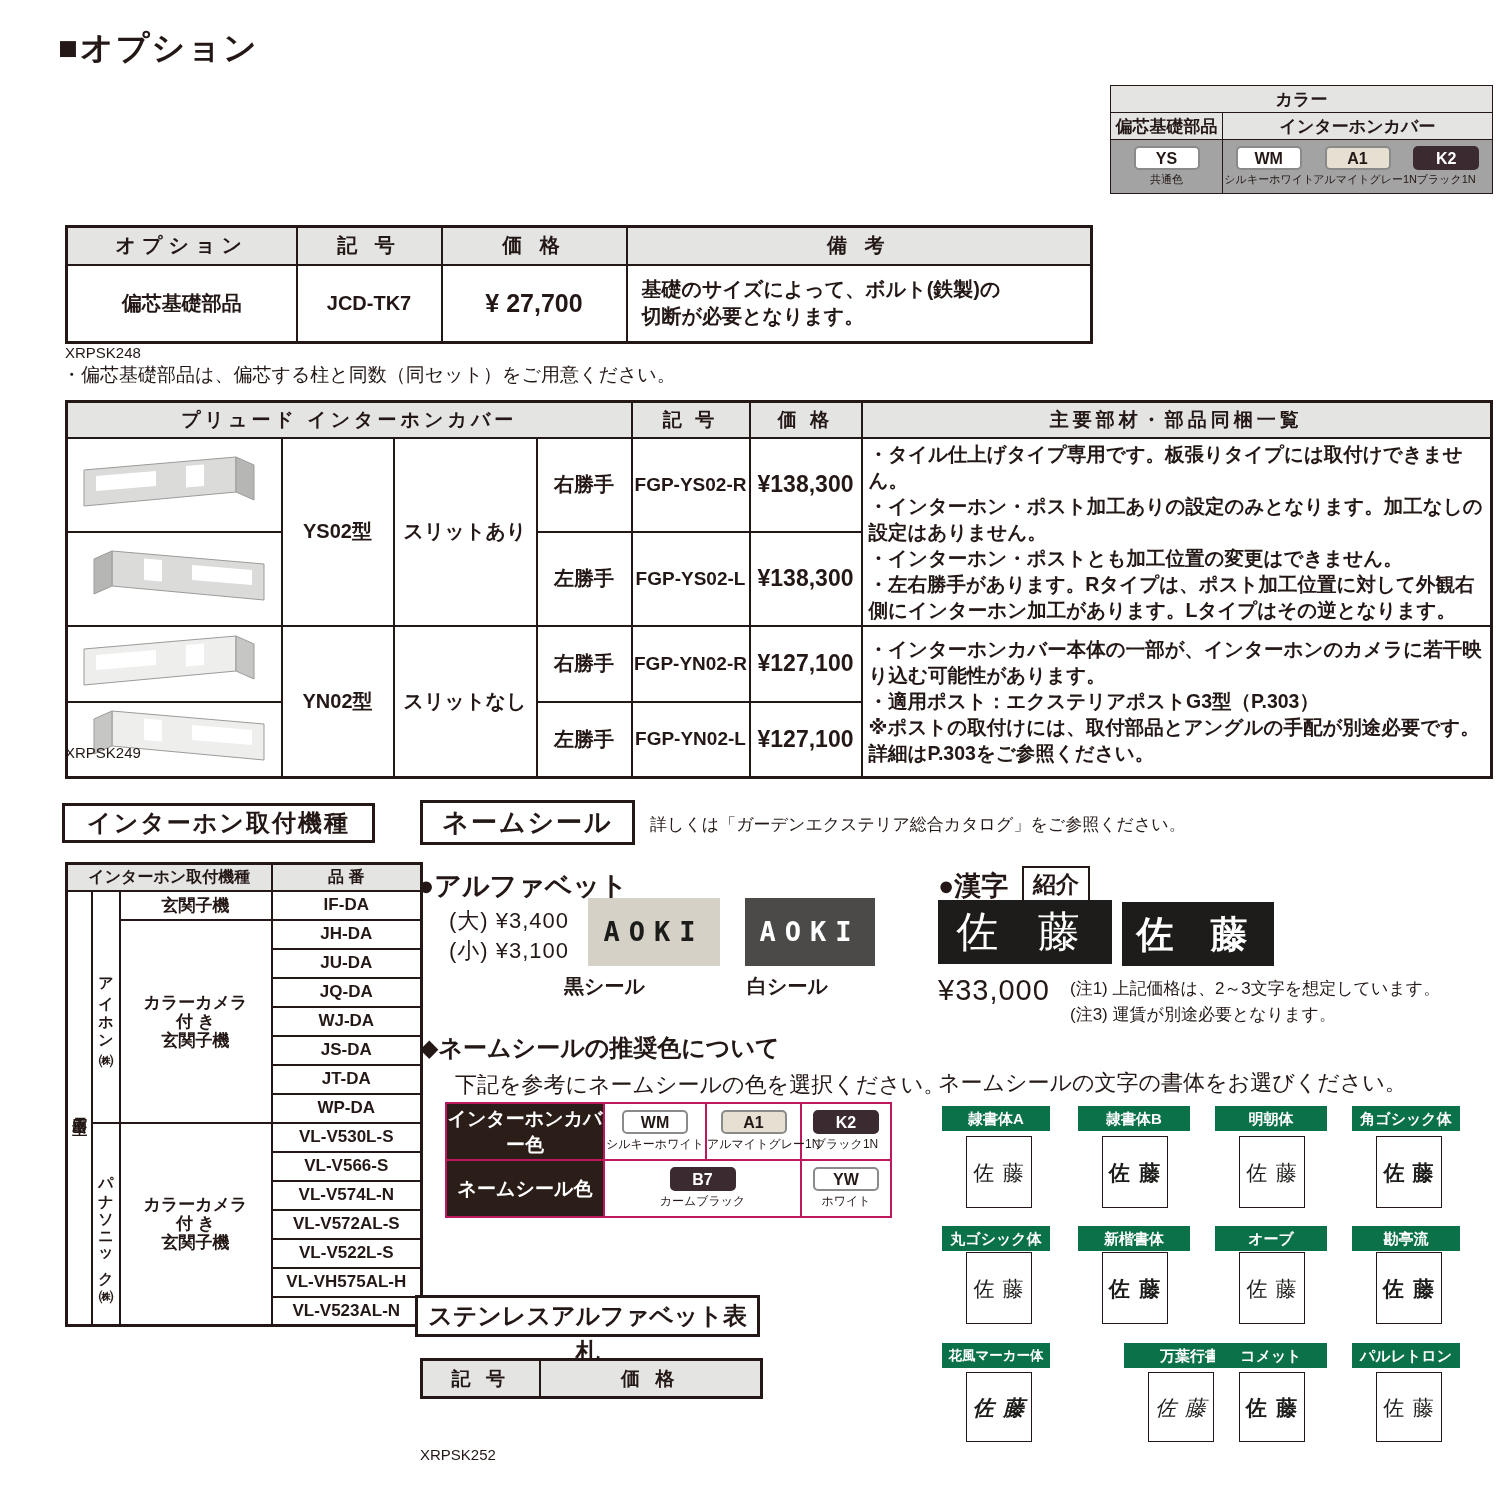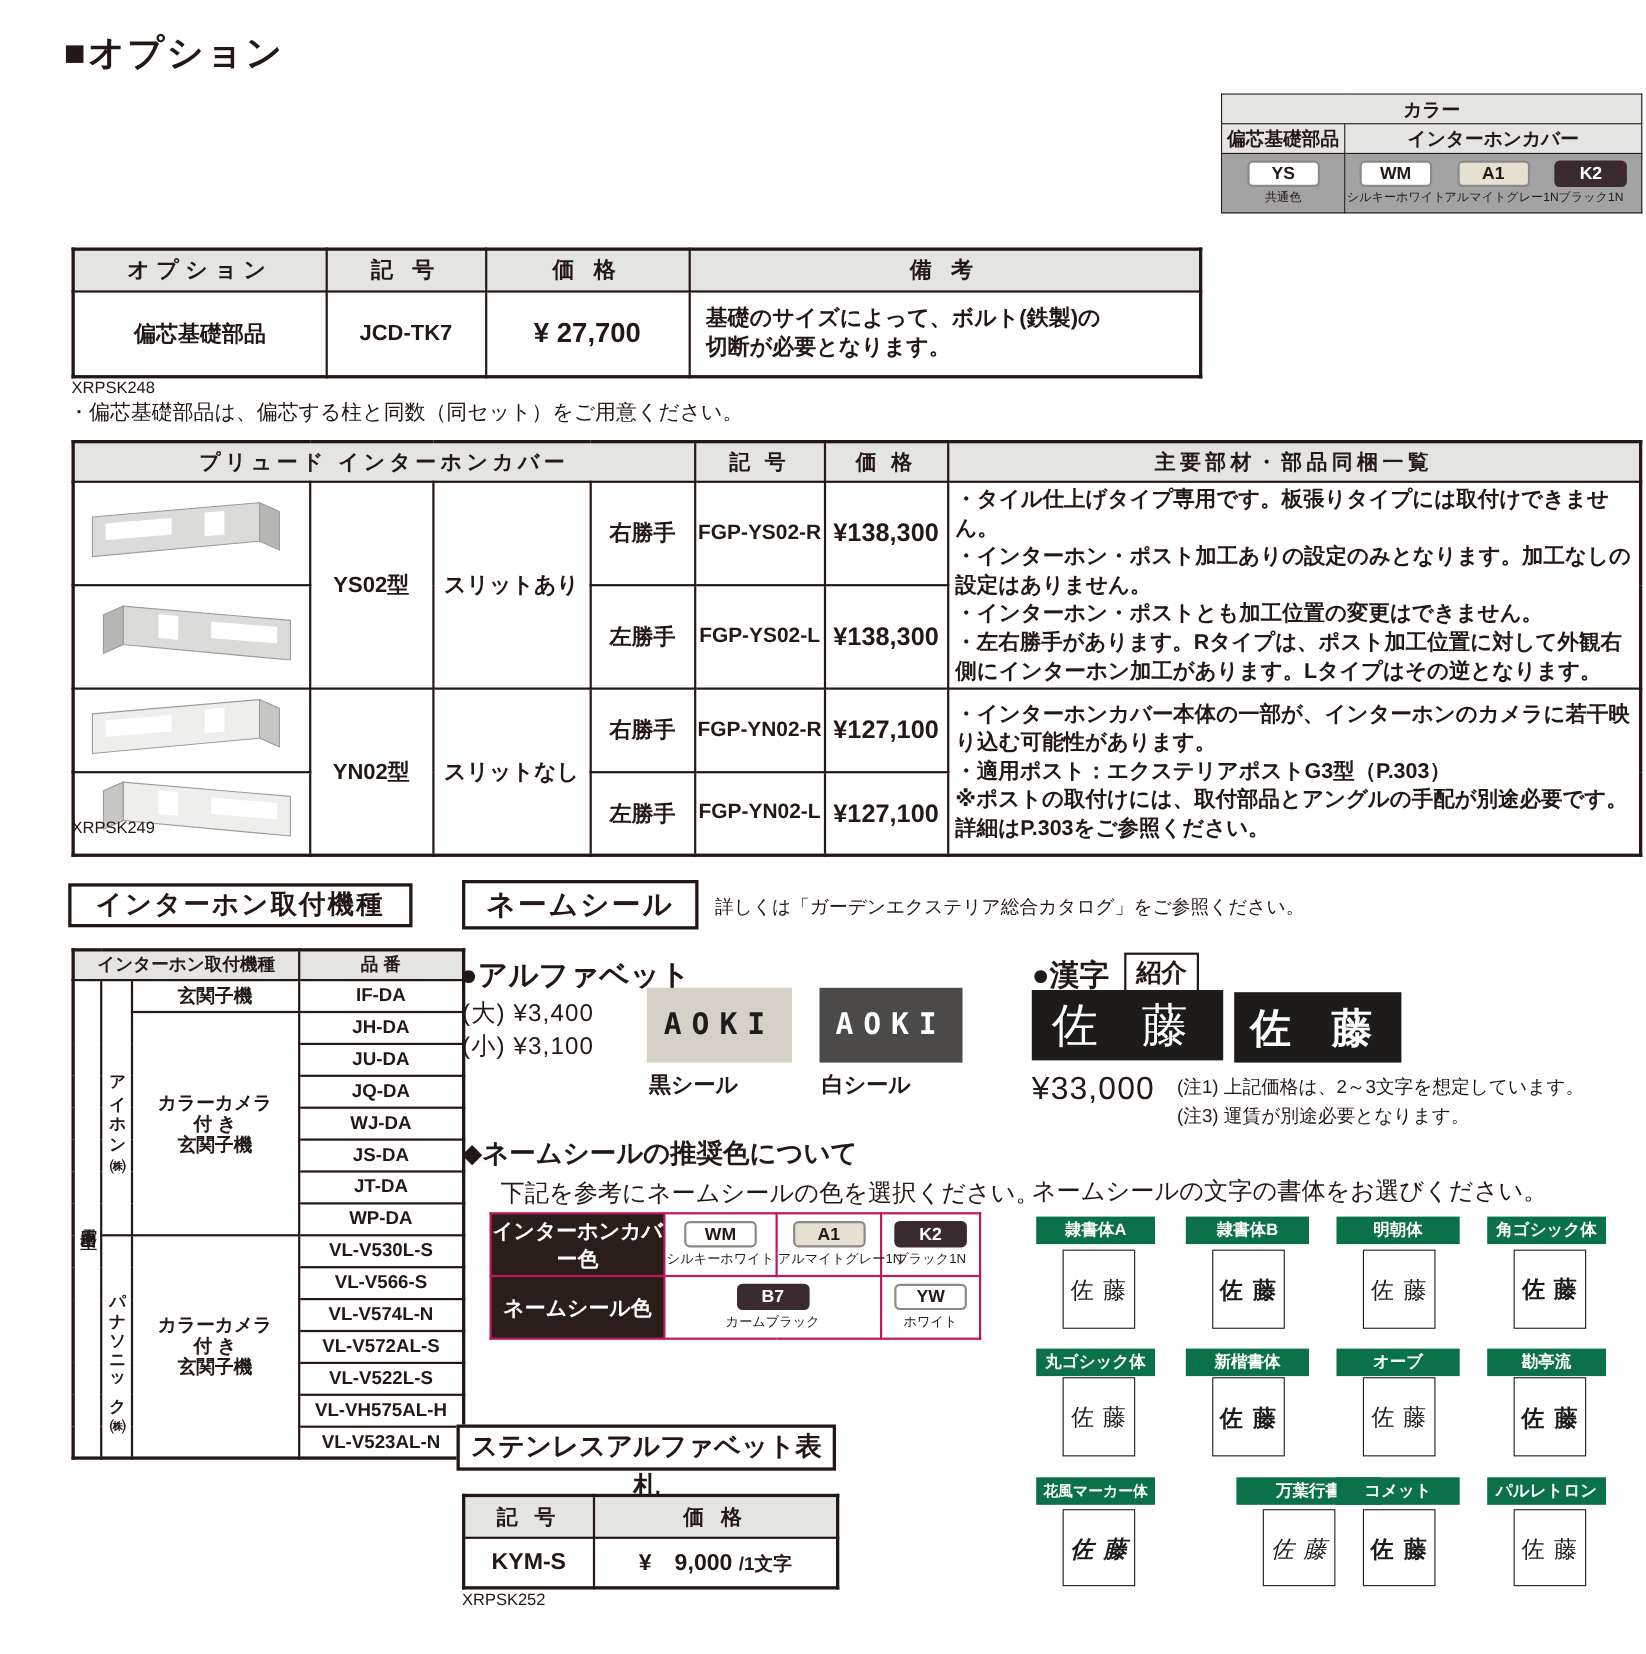--- a/index.html
+++ b/index.html
@@ -64,21 +64,21 @@
   .vtext { writing-mode:vertical-rl; text-orientation:upright; letter-spacing:2px;
            font-size:15px; font-weight:bold; margin:0 auto; }
   .sub-label { font-size:16px; white-space:pre-line; line-height:19px; }
   .model-cell { font-size:18px; }
 
   
   .nameseal-title { left:420px; top:800px; width:215px; height:45px; line-height:39px; font-size:26px; letter-spacing:2px; }
   .nameseal-sub { left:650px; top:813px; font-size:17px; }
   .sec-heading { font-size:27px; font-weight:bold; }
   .alpha-heading { left:418px; top:868px; }
-  .alpha-price { left:420px; font-size:22px; letter-spacing:1px; }
+  .alpha-price { left:420px; font-size:22px; letter-spacing:1px;padding-left:29px; }
   .seal-sample { text-align:center; font-family:"DejaVu Sans Mono","Liberation Mono",monospace;
                  font-weight:bold; font-size:27px; letter-spacing:9px; }
   .seal-black { left:588px; top:898px; width:132px; height:68px; line-height:68px; background:#d6d1c6; color:#1c1c1a; }
   .seal-white { left:745px; top:898px; width:130px; height:68px; line-height:68px; background:#4b4a49; color:#fff; }
   .seal-label { top:973px; font-size:20px; font-weight:bold; }
 
   .kanji-heading { left:938px; top:868px; }
   .kanji-badge { left:1022px; top:866px; border:2px solid #231815; font-size:23px; font-weight:bold;
                  padding:1px 9px; }
   .kanji-box { background:#1d1c1a; color:#fff; text-align:center; }
@@ -352,21 +352,21 @@
   </table>
 
 <div class="abs box-title nameseal-title">ネームシール</div>
 <div class="abs nameseal-sub">詳しくは「ガーデンエクステリア総合カタログ」をご参照ください。</div>
 
 <div class="abs sec-heading alpha-heading">●アルファベット</div>
 <div class="abs alpha-price" style="top:906px;">(大) ¥3,400</div>
 <div class="abs alpha-price" style="top:936px;">(小) ¥3,100</div>
 <div class="abs seal-sample seal-black">AOKI</div>
 <div class="abs seal-sample seal-white">AOKI</div>
-<div class="abs seal-label" style="left:590px;">黒シール</div>
+<div class="abs seal-label" style="left:564px;">黒シール</div>
 <div class="abs seal-label" style="left:747px;">白シール</div>
 
 <div class="abs sec-heading kanji-heading">●漢字</div>
 <div class="abs kanji-badge">紹介</div>
 <div class="abs kanji-box kanji-box1">佐 藤</div>
 <div class="abs kanji-box kanji-box2">佐 藤</div>
 <div class="abs kanji-price">¥33,000</div>
 <div class="abs kanji-notes">
   <div>(注1) 上記価格は、2～3文字を想定しています。</div>
   <div>(注3) 運賃が別途必要となります。</div>
@@ -468,22 +468,15 @@
 <table class="abs thick kym-table">
   <colgroup>
       <col style="width:118px">
       <col style="width:222px">
     </colgroup>
   <tbody>
       <tr>
     <th>記 号</th>
     <th>価 格</th>
   </tr>
-  <tr>
-    <td>KYM-S</td>
-    <td>
-      <span>¥　9,000</span>
-      <span class="kym-unit">/1文字</span>
-    </td>
-  </tr>
 </tbody>
   </table>
 <div class="abs small-code" style="left:420px; top:1446px;">XRPSK252</div>
 
 </body></html>

